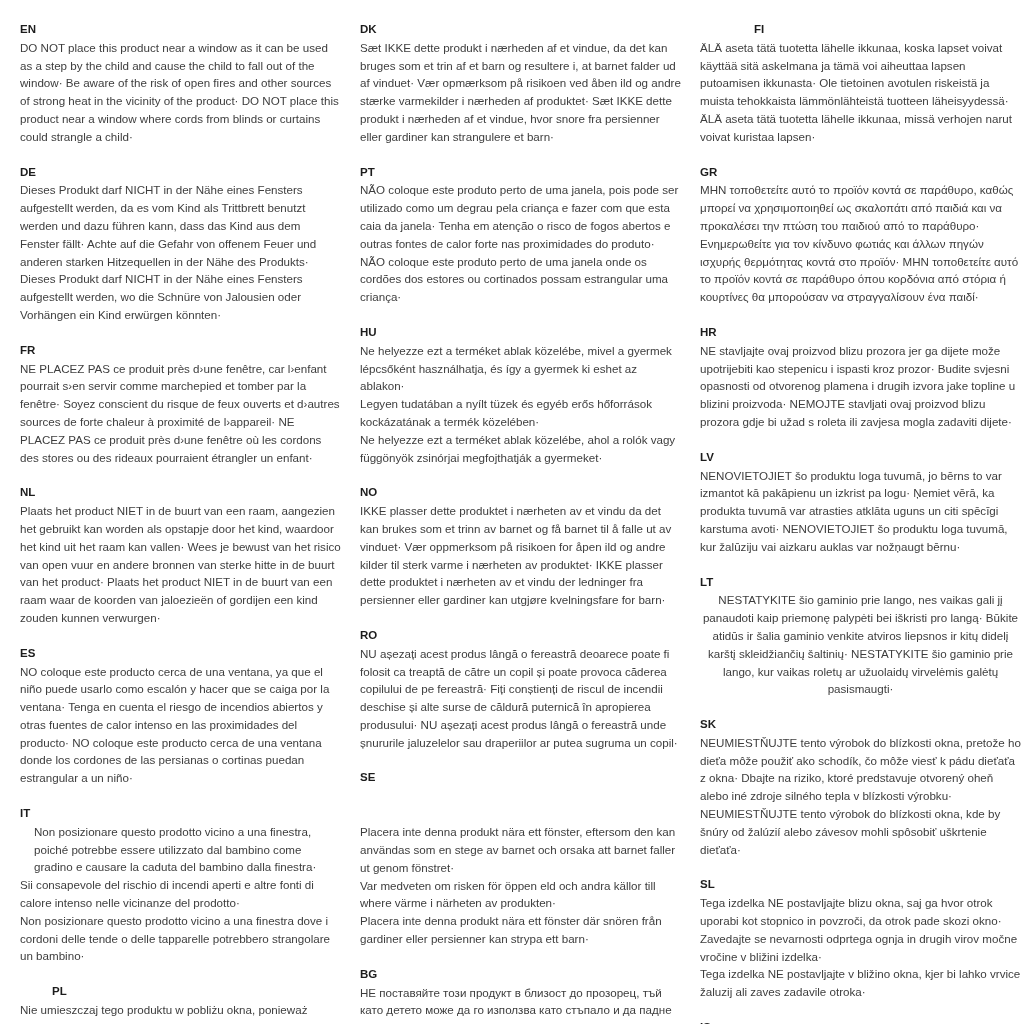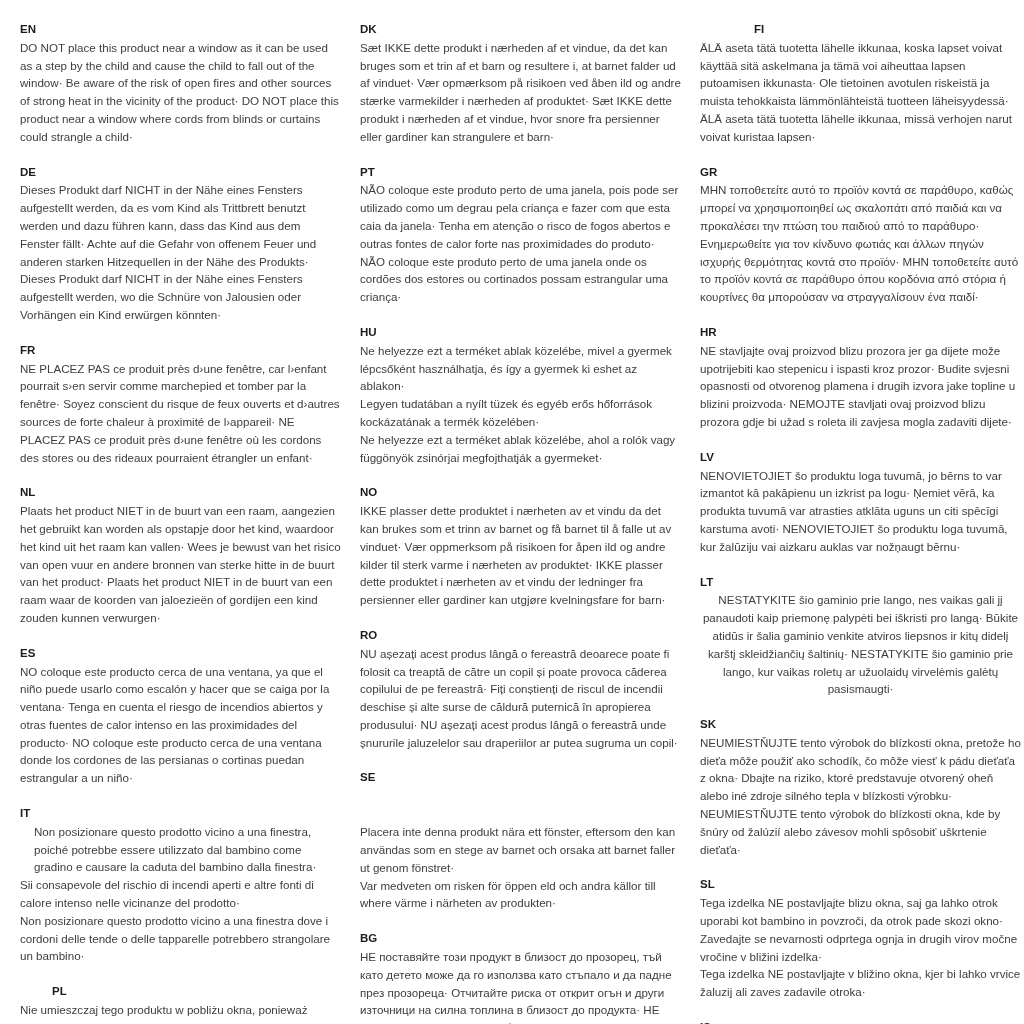--- a/index.html
+++ b/index.html
@@ -101,20 +101,21 @@
           <p class="warning-text" style="color: rgb(61, 61, 61);">IKKE plasser dette produktet i nærheten av et vindu da det kan brukes som et trinn av barnet og få barnet til å falle ut av vinduet· Vær oppmerksom på risikoen for åpen ild og andre kilder til sterk varme i nærheten av produktet· IKKE plasser dette produktet i nærheten av et vindu der ledninger fra persienner eller gardiner kan utgjøre kvelningsfare for barn·</p>
         </section>
         <section class="warning-section">
           <div class="lang-code" style="color: rgb(28, 28, 28);">RO</div>
           <p class="warning-text" style="color: rgb(61, 61, 61);">NU așezați acest produs lângă o fereastră deoarece poate fi folosit ca treaptă de către un copil și poate provoca căderea copilului de pe fereastră· Fiți conștienți de riscul de incendii deschise și alte surse de căldură puternică în apropierea produsului· NU așezați acest produs lângă o fereastră unde șnururile jaluzelelor sau draperiilor ar putea sugruma un copil·</p>
         </section>
         <section class="warning-section">
           <div class="lang-code" style="color: rgb(28, 28, 28);">SE</div>
           <p class="warning-text" style="color: rgb(61, 61, 61); margin-top: 36px;">Placera inte denna produkt nära ett fönster, eftersom den kan användas som en stege av barnet och orsaka att barnet faller ut genom fönstret·</p>
           <p class="warning-text" style="color: rgb(61, 61, 61);">Var medveten om risken för öppen eld och andra källor till where värme i närheten av produkten·</p>
+          <p class="warning-text" style="color: rgb(61, 61, 61);">Placera inte denna produkt nära ett fönster där snören från gardiner eller persienner kan strypa ett barn·</p>
         </section>
         <section class="warning-section">
           <div class="lang-code" style="color: rgb(28, 28, 28);">BG</div>
           <p class="warning-text" style="color: rgb(61, 61, 61);">НЕ поставяйте този продукт в близост до прозорец, тъй като детето може да го използва като стъпало и да падне през прозореца· Отчитайте риска от открит огън и други източници на силна топлина в близост до продукта· НЕ поставяйте този продукт в близост до прозорец, където шнуровете от щорите или завесите могат да задушат децата·</p>
         </section>
       </div>
       <div class="col">
         <section class="warning-section">
           <div class="lang-code indent" style="color: rgb(28, 28, 28);">FI</div>
           <p class="warning-text" style="color: rgb(61, 61, 61);">ÄLÄ aseta tätä tuotetta lähelle ikkunaa, koska lapset voivat käyttää sitä askelmana ja tämä voi aiheuttaa lapsen putoamisen ikkunasta· Ole tietoinen avotulen riskeistä ja muista tehokkaista lämmönlähteistä tuotteen läheisyydessä· ÄLÄ aseta tätä tuotetta lähelle ikkunaa, missä verhojen narut voivat kuristaa lapsen·</p>
@@ -134,21 +135,21 @@
         <section class="warning-section">
           <div class="lang-code" style="color: rgb(28, 28, 28);">LT</div>
           <p class="warning-text" style="color: rgb(61, 61, 61); text-align: center;">NESTATYKITE šio gaminio prie lango, nes vaikas gali jį panaudoti kaip priemonę palypėti bei iškristi pro langą· Būkite atidūs ir šalia gaminio venkite atviros liepsnos ir kitų didelį karštį skleidžiančių šaltinių· NESTATYKITE šio gaminio prie lango, kur vaikas roletų ar užuolaidų virvelėmis galėtų pasismaugti·</p>
         </section>
         <section class="warning-section">
           <div class="lang-code" style="color: rgb(28, 28, 28);">SK</div>
           <p class="warning-text" style="color: rgb(61, 61, 61);">NEUMIESTŇUJTE tento výrobok do blízkosti okna, pretože ho dieťa môže použiť ako schodík, čo môže viesť k pádu dieťaťa z okna· Dbajte na riziko, ktoré predstavuje otvorený oheň alebo iné zdroje silného tepla v blízkosti výrobku· NEUMIESTŇUJTE tento výrobok do blízkosti okna, kde by šnúry od žalúzií alebo závesov mohli spôsobiť uškrtenie dieťaťa·</p>
         </section>
         <section class="warning-section">
           <div class="lang-code" style="color: rgb(28, 28, 28);">SL</div>
-          <p class="warning-text" style="color: rgb(61, 61, 61);">Tega izdelka NE postavljajte blizu okna, saj ga lahko otrok uporabi kot bambino in povzroči, da otrok pade skozi okno·</p>
+          <p class="warning-text" style="color: rgb(61, 61, 61);">Tega izdelka NE postavljajte blizu okna, saj ga hvor otrok uporabi kot stopnico in povzroči, da otrok pade skozi okno·</p>
           <p class="warning-text" style="color: rgb(61, 61, 61);">Zavedajte se nevarnosti odprtega ognja in drugih virov močne vročine v bližini izdelka·</p>
           <p class="warning-text" style="color: rgb(61, 61, 61);">Tega izdelka NE postavljajte v bližino okna, kjer bi lahko vrvice žaluzij ali zaves zadavile otroka·</p>
         </section>
         <section class="warning-section">
           <div class="lang-code" style="color: rgb(28, 28, 28);">IS</div>
         </section>
       </div>
     </div>
 </div>
 

